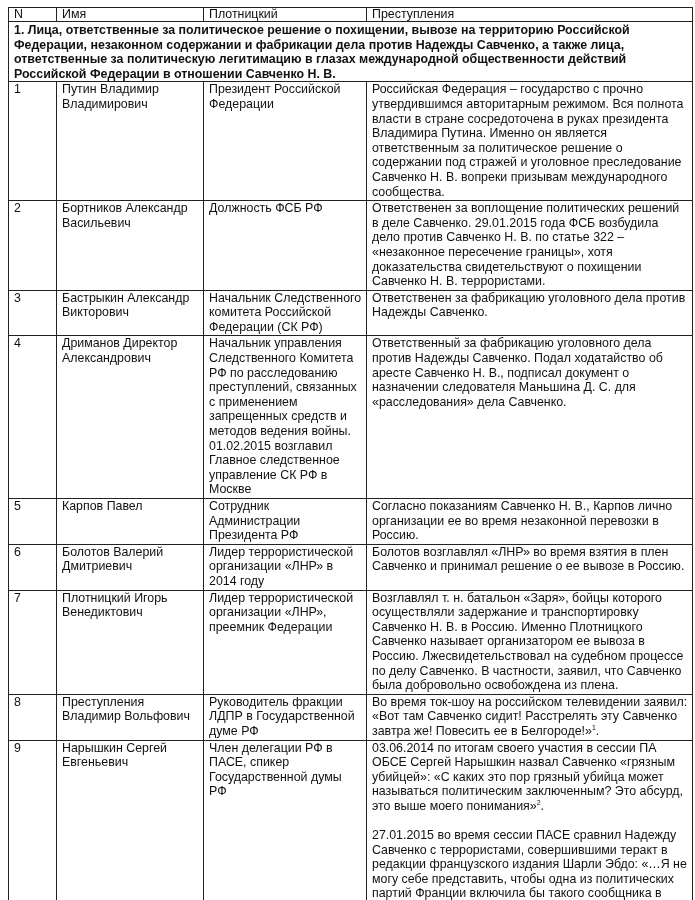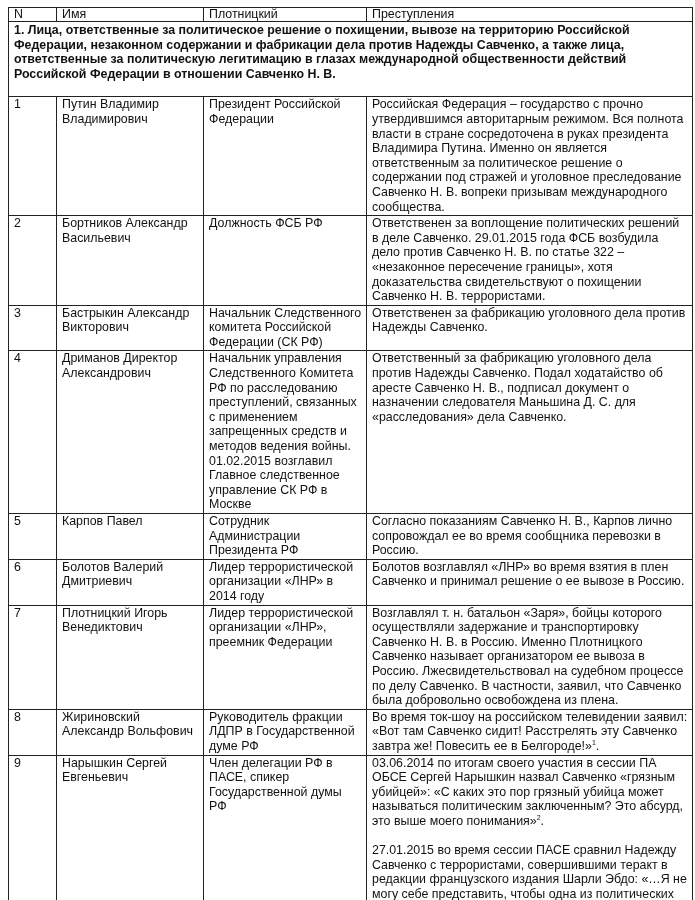--- a/index.html
+++ b/index.html
@@ -5,21 +5,21 @@
   html, body { margin: 0; padding: 0; background: #ffffff; }
   body { width: 695px; height: 900px; overflow: hidden; position: relative;
          font-family: "Liberation Sans", sans-serif; color: #111; }
   table { position: absolute; left: 8px; top: 7px; width: 684px;
           border-collapse: collapse; table-layout: fixed;
           font-size: 12.4px; line-height: 14.6px; }
   td, th { border: 1px solid #222; vertical-align: top; padding: 0 4px 1px 5px;
            font-weight: normal; text-align: left; }
   col.c1 { width: 48px; } col.c2 { width: 147px; } col.c3 { width: 163px; } col.c4 { width: 326px; }
   th { padding-top: 0; padding-bottom: 0; line-height: 13px; }
-  td.section { font-weight: bold; padding-top: 1px; padding-bottom: 15px; }
+  td.section { font-weight: bold; padding-top: 1px; padding-bottom: 0; }
   .p { display: block; }
   .gap { display: block; height: 14.6px; }
   sup { font-size: 7px; line-height: 0; vertical-align: 5px; }
 </style>
 </head>
 <body>
 
 <table>
   <colgroup>
       <col class="c1">
@@ -61,37 +61,37 @@
     <tr>
       <td>4</td>
       <td>Дриманов Директор Александрович</td>
       <td>Начальник управления Следственного Комитета РФ по расследованию преступлений, связанных с применением запрещенных средств и методов ведения войны. 01.02.2015 возглавил Главное следственное управление СК РФ в Москве</td>
       <td>Ответственный за фабрикацию уголовного дела против Надежды Савченко. Подал ходатайство об аресте Савченко Н. В., подписал документ о назначении следователя Маньшина Д. С. для «расследования» дела Савченко.</td>
     </tr>
     <tr>
       <td>5</td>
       <td>Карпов Павел</td>
       <td>Сотрудник Администрации Президента РФ</td>
-      <td>Согласно показаниям Савченко Н. В., Карпов лично сопровождал ее во время сообщника перевозки в Россию.</td>
+      <td>Согласно показаниям Савченко Н. В., Карпов лично организации ее во время незаконной перевозки в Россию.</td>
     </tr>
     <tr>
       <td>6</td>
       <td>Болотов Валерий Дмитриевич</td>
       <td>Лидер террористической организации «ЛНР» в 2014 году</td>
       <td>Болотов возглавлял «ЛНР» во время взятия в плен Савченко и принимал решение о ее вывозе в Россию.</td>
     </tr>
     <tr>
       <td>7</td>
       <td>Плотницкий Игорь Венедиктович</td>
       <td>Лидер террористической организации «ЛНР», преемник Федерации</td>
       <td>Возглавлял т. н. батальон «Заря», бойцы которого осуществляли задержание и транспортировку Савченко Н. В. в Россию. Именно Плотницкого Савченко называет организатором ее вывоза в Россию. Лжесвидетельствовал на судебном процессе по делу Савченко. В частности, заявил, что Савченко была добровольно освобождена из плена.</td>
     </tr>
     <tr>
       <td>8</td>
-      <td>Жириновский Александр Вольфович</td>
+      <td>Преступления Владимир Вольфович</td>
       <td>Руководитель фракции ЛДПР в Государственной думе РФ</td>
       <td><span>Во время ток-шоу на российском телевидении заявил: «Вот там Савченко сидит! Расстрелять эту Савченко завтра же! Повесить ее в Белгороде!»</span><sup>1</sup><span>.</span></td>
     </tr>
     <tr>
       <td>9</td>
       <td>Нарышкин Сергей Евгеньевич</td>
       <td>Член делегации РФ в ПАСЕ, спикер Государственной думы РФ</td>
       <td>
         <span class="p"><span>03.06.2014 по итогам своего участия в сессии ПА ОБСЕ Сергей Нарышкин назвал Савченко «грязным убийцей»: «С каких это пор грязный убийца может называться политическим заключенным? Это абсурд, это выше моего понимания»</span><sup>2</sup><span>.</span></span>
         <span class="gap"></span>

